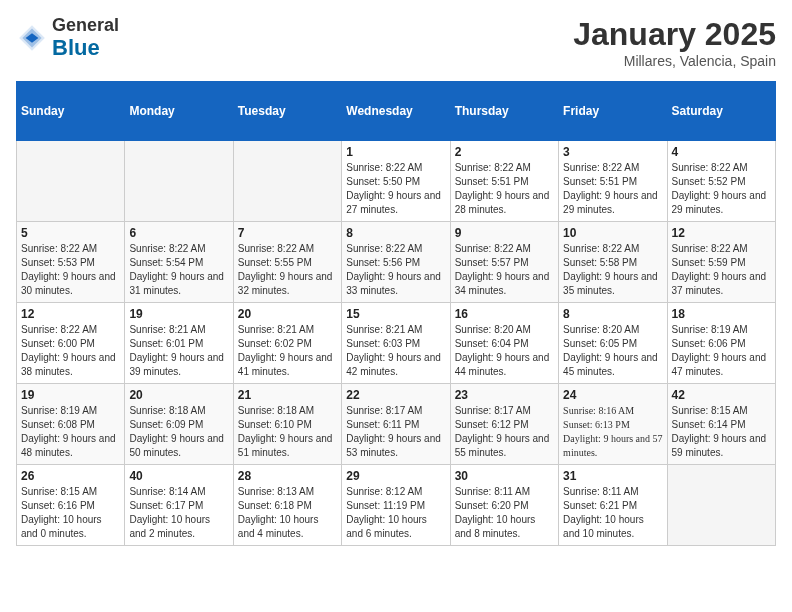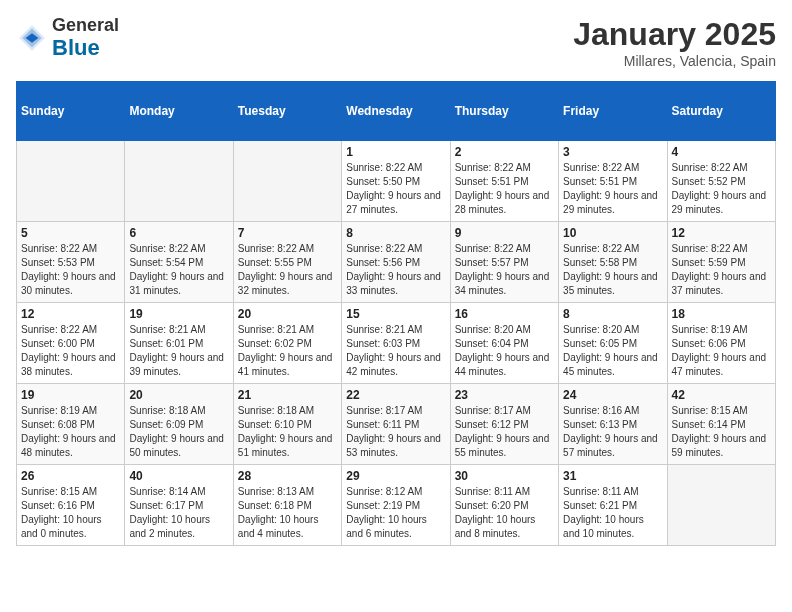--- a/index.html
+++ b/index.html
@@ -269,21 +269,21 @@
 Daylight: 9 hours and 53 minutes.</div>
         </td>
         <td>
           <div class="cell-date">23</div>
           <div class="cell-info" style="white-space: pre-line;">Sunrise: 8:17 AM
 Sunset: 6:12 PM
 Daylight: 9 hours and 55 minutes.</div>
         </td>
         <td>
           <div class="cell-date">24</div>
-          <div class="cell-info" style="white-space: pre-line;">Sunrise: 8:16 AM
+          <div class="cell-info" style="white-space: pre-line; font-family: Liberation Serif, serif;">Sunrise: 8:16 AM
 Sunset: 6:13 PM
 Daylight: 9 hours and 57 minutes.</div>
         </td>
         <td>
           <div class="cell-date">42</div>
           <div class="cell-info" style="white-space: pre-line;">Sunrise: 8:15 AM
 Sunset: 6:14 PM
 Daylight: 9 hours and 59 minutes.</div>
         </td>
       </tr>
@@ -302,21 +302,21 @@
         </td>
         <td>
           <div class="cell-date">28</div>
           <div class="cell-info" style="white-space: pre-line;">Sunrise: 8:13 AM
 Sunset: 6:18 PM
 Daylight: 10 hours and 4 minutes.</div>
         </td>
         <td>
           <div class="cell-date">29</div>
           <div class="cell-info" style="white-space: pre-line;">Sunrise: 8:12 AM
-Sunset: 2:19 PM
+Sunset: 11:19 PM
 Daylight: 10 hours and 6 minutes.</div>
         </td>
         <td>
           <div class="cell-date">30</div>
           <div class="cell-info" style="white-space: pre-line;">Sunrise: 8:11 AM
 Sunset: 6:20 PM
 Daylight: 10 hours and 8 minutes.</div>
         </td>
         <td>
           <div class="cell-date">31</div>

